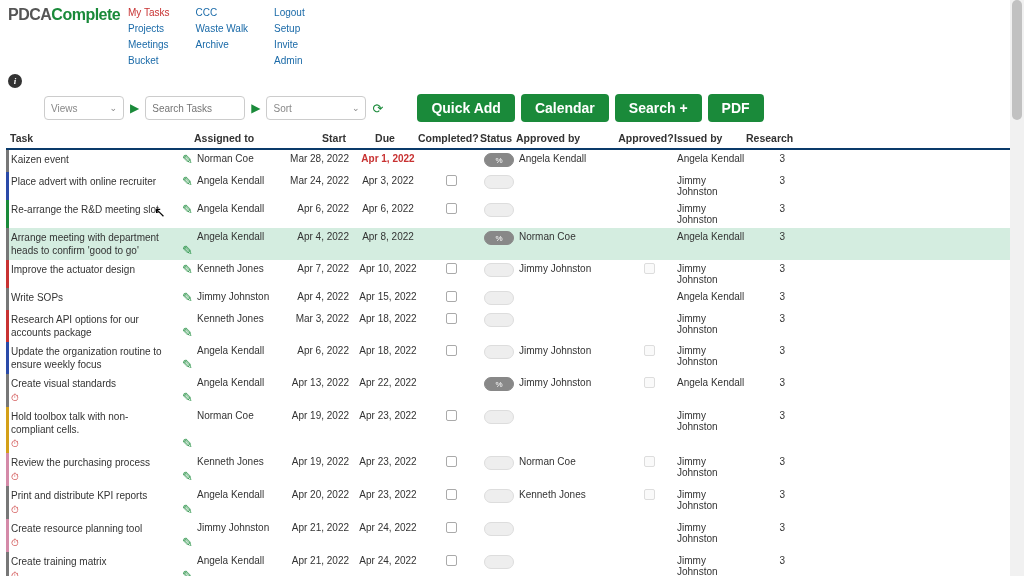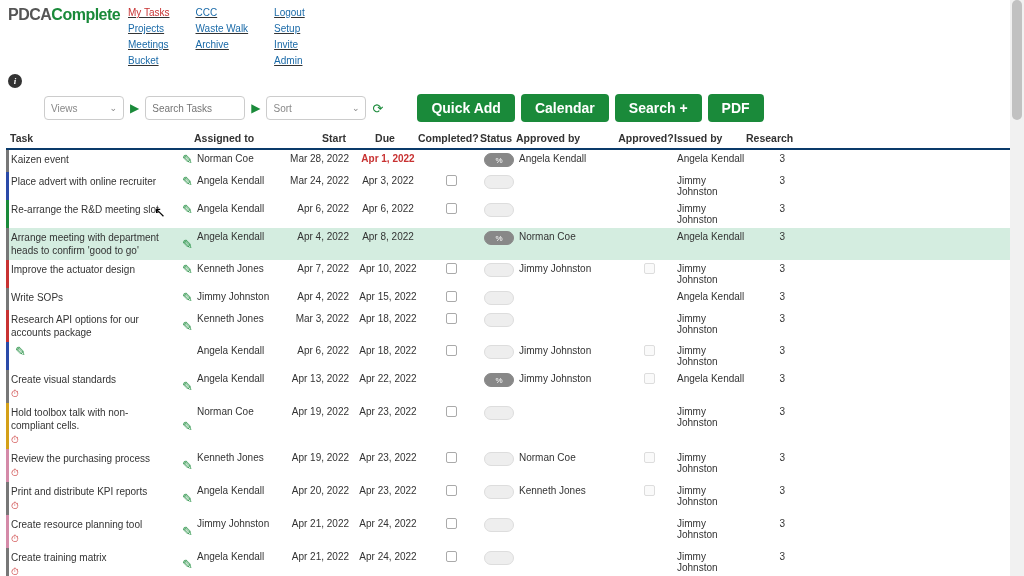--- a/index.html
+++ b/index.html
@@ -2,21 +2,21 @@
 <html><head>
 <meta charset="utf-8">
 <style>
   * { box-sizing: border-box; margin: 0; padding: 0; }
   body { font-family: Arial, Helvetica, sans-serif; font-size: 11px; color: #333; background: #fff; width: 1024px; height: 576px; overflow: hidden; position: relative; }
   .scrollbar { position: absolute; right: 0; top: 0; width: 14px; height: 576px; background: #f1f1f1; }
   .scrollbar-thumb { position: absolute; right: 2px; top: 0; width: 10px; height: 120px; background: #c1c1c1; border-radius: 5px; }
   .header { display: flex; padding: 6px 8px 2px 8px; }
   .logo { font-size: 16px; font-weight: bold; letter-spacing: -0.5px; color: #555; width: 120px; }
   .logo .green { color: #1a8a3a; }
-  .nav { display: flex; gap: 26px; font-size: 10px; text-decoration: underline; }
+  .nav { display: flex; gap: 26px; font-size: 10px; }
   .nav-col { display: flex; flex-direction: column; gap: 2px; }
   .nav-col a { color: #1a6aa8; text-decoration: none; line-height: 14px; }
   .nav-col a.active { color: #c83232; }
   .info-icon { width: 14px; height: 14px; background: #333; border-radius: 50%; color: #fff; text-align: center; line-height: 14px; font-size: 9px; font-weight: bold; margin: 4px 0 0 8px; display: inline-block; font-style: italic; font-family: Georgia, serif; }
   .toolbar { display: flex; align-items: center; gap: 6px; padding: 6px 8px; }
   .dropdown, .search-input, .sort-dd { border: 1px solid #ccc; border-radius: 4px; padding: 4px 6px; font-size: 10px; color: #888; background: #fff; height: 24px; }
   .dropdown { width: 80px; display:flex; align-items:center; justify-content:space-between;margin-left:36px; }
   .search-input { width: 100px; }
   .sort-dd { width: 100px; display:flex; align-items:center; justify-content:space-between; }
   .chev { font-size: 9px; color: #888; }
@@ -31,21 +31,21 @@
   .col-start { width: 72px; text-align: right; padding-right: 6px;}
   .col-due { width: 66px; text-align: center; }
   .col-completed { width: 60px; text-align: center; }
   .col-status { width: 36px; text-align:center; }
   .col-approvedby { width: 104px; padding-left:2px; }
   .col-approved { width: 56px; text-align: center; }
   .col-issued { width: 72px; }
   .col-priority { width: 40px; text-align: right; padding-right: 4px; }
   .row { display: flex; align-items: flex-start; padding: 3px 0; font-size: 10px; color: #333; min-height: 22px; border-left: 3px solid transparent; }
   .row.highlight { background: #d4ede0; }
-  .row .col-task { display: flex; align-items: center; justify-content: space-between; padding-left: 2px; padding-right: 4px; line-height: 13px; gap: 10px; }
+  .row .col-task { display: flex; align-items: flex-end; justify-content: space-between; padding-left: 2px; padding-right: 4px; line-height: 13px; gap: 10px; }
   .task-text { flex: 1; }
   .pencil { color: #1a8a3a; font-size: 13px; margin-left: 4px; flex-shrink:0; }
   .overdue { color: #c83232; font-weight: bold; }
   .chk { width: 11px; height: 11px; border: 1px solid #aaa; border-radius: 2px; display: inline-block; background:#fff; }
   .chk.gray { border-color: #ddd; background:#fafafa; }
   .status-pill { display:inline-block; width: 30px; height: 14px; border-radius: 7px; background: #eee; border: 1px solid #ddd; }
   .status-pill.filled { background: #888; border-color:#888; color:#fff; font-size:8px; text-align:center; line-height:13px; }
   .clock { color:#c83232; font-size:10px; display:block; margin-top:1px; }
   .bl-grey   { border-left-color:#777; }
   .bl-blue   { border-left-color:#2a4aa8; }
@@ -218,20 +218,21 @@
         <div class="col-due">Apr 18, 2022</div>
         <div class="col-completed"><span class="chk"></span></div>
         <div class="col-status"><span class="status-pill"></span></div>
         <div class="col-approvedby"></div>
         <div class="col-approved"></div>
         <div class="col-issued">Jimmy Johnston</div>
         <div class="col-priority">3</div>
       </div>
       <div class="row bl-blue">
         <div class="col-task">
+          <span class="task-text">Update the organization routine to ensure weekly focus</span>
           <span class="pencil">✎</span>
         </div>
         <div class="col-assigned">Angela Kendall</div>
         <div class="col-start">Apr 6, 2022</div>
         <div class="col-due">Apr 18, 2022</div>
         <div class="col-completed"><span class="chk"></span></div>
         <div class="col-status"><span class="status-pill"></span></div>
         <div class="col-approvedby">Jimmy Johnston</div>
         <div class="col-approved"><span class="chk gray"></span></div>
         <div class="col-issued">Jimmy Johnston</div>

